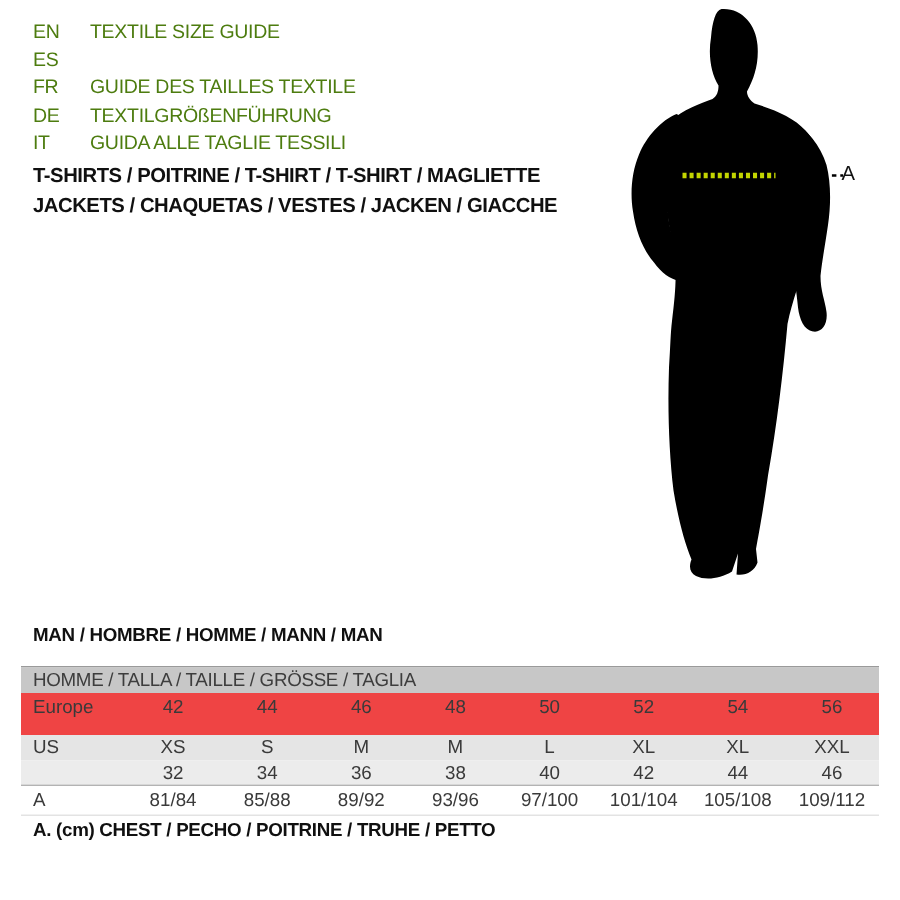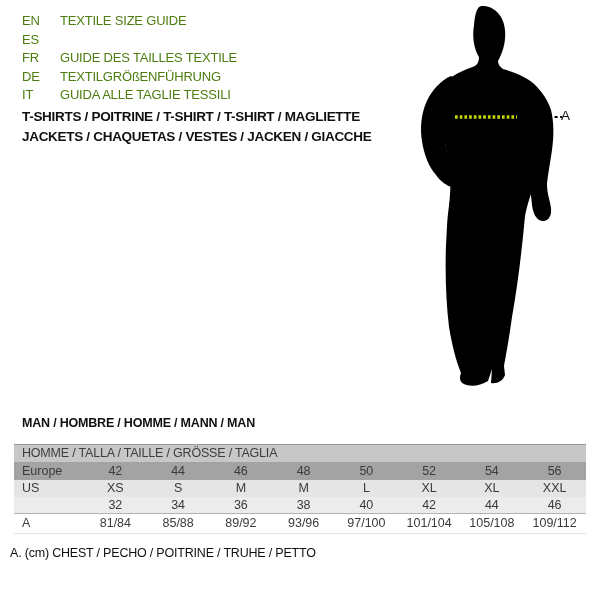--- a/index.html
+++ b/index.html
@@ -25,28 +25,28 @@
   .section-title{position:absolute;left:22px;top:416px;font-size:12.5px;
     font-weight:bold;letter-spacing:-0.2px;color:#101010;}
   
   .size-table{position:absolute;left:14px;top:444px;width:572px;
     border-top:1px solid #9a9a9a;font-size:12.5px;color:#3a3a3a;}
   .t-header{height:17px;line-height:17px;background:#c7c7c7;
     padding-left:8px;color:#3d3d3d;letter-spacing:-0.2px;}
   .t-row{display:grid;grid-template-columns:70px repeat(8,1fr);}
   .t-label{padding-left:8px;text-align:left;}
   .t-cell{text-align:center;}
-  .r-europe{height:18px;line-height:18px;background:#a3a3a3;}
+  .r-europe{height:28px;line-height:18px;background:#ef4444;}
   .r-us1{height:17px;line-height:17px;background:#e5e5e5;}
   .r-us2{height:16px;line-height:16px;background:#ececec;}
   .r-a{height:19px;line-height:19px;background:#ffffff;
     border-top:1px solid #b3b3b3;border-bottom:1px solid #e3e3e3;}
   
-  .footnote{position:absolute;left:10px;top:546px;font-size:12.5px;
-    font-weight:normal;letter-spacing:-0.2px;color:#101010;}
+  .footnote{position:absolute;left:22px;top:546px;font-size:12.5px;
+    font-weight:bold;letter-spacing:-0.2px;color:#101010;}
 </style>
 </head>
 <body>
 
 <div class="lang-list">
   <div class="lang-row">
     <span class="lang-code">EN</span>
     <span class="lang-label">TEXTILE SIZE GUIDE</span>
   </div>
   <div class="lang-row">

